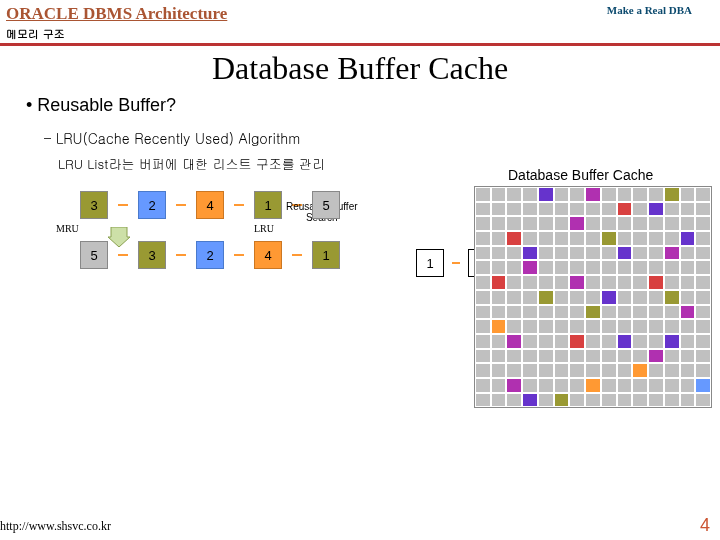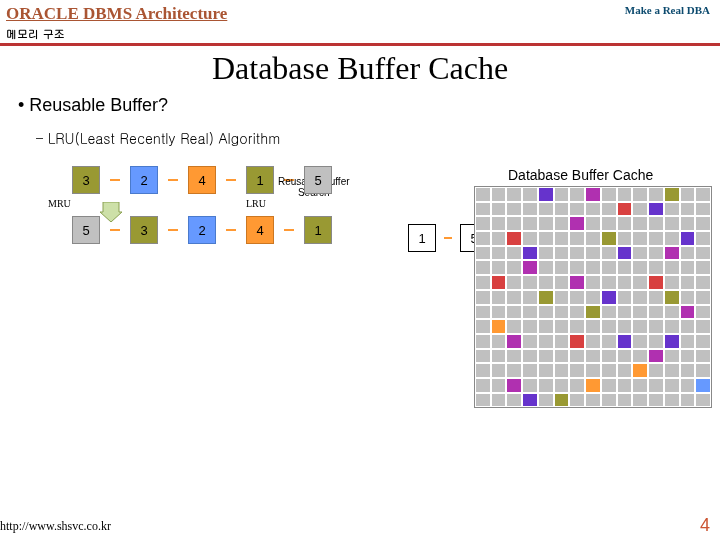--- a/index.html
+++ b/index.html
@@ -1,23 +1,23 @@
 <!DOCTYPE html>
 <html><head>
 <meta charset="utf-8">
 <style>
   * { margin: 0; padding: 0; box-sizing: border-box; }
   body { width: 720px; height: 540px; background: #fff; font-family: Georgia, "Times New Roman", serif; position: relative; }
-  .header { display: flex; justify-content: space-between; padding: 4px 10px 0 6px; }
+  .header { display: flex; justify-content: space-between; padding: 4px 28px 0 6px; }
   .header-left { color: #aa5533; font-size: 17px; font-weight: bold; text-decoration: underline; font-family: Georgia, serif; }
   .header-right { color: #0c4a6e; font-size: 11px; font-weight: bold; font-family: "Times New Roman", serif; }
   .subhead { color: #000; font-size: 11px; font-weight: bold; padding: 2px 0 2px 6px; font-family: Gulim, Arial, sans-serif; }
   .hr { height: 3px; background: #b33; margin: 0 0 4px 0; }
   .title { text-align: center; font-size: 32px; font-family: Georgia, serif; margin: 2px 0 8px 0; }
-  .content { padding: 0 12px 0 18px; }
+  .content { padding: 0 12px 0 26px; }
   .bullet { font-size: 18px; font-family: Verdana, Arial, sans-serif; margin-bottom: 12px; }
   .sub1 { font-size: 14px; font-family: Gulim, Arial, sans-serif; margin: 10px 0 6px 18px; }
   .sub1a { font-size: 13px; font-family: Gulim, Arial, sans-serif; margin: 6px 0 6px 32px; }
   .sub2 { font-size: 14px; font-family: Gulim, Arial, sans-serif; margin: 14px 0 6px 18px; }
   .sub2a { font-size: 13px; font-family: Gulim, Arial, sans-serif; margin: 6px 0 6px 32px; }
   .dbc-label { position: absolute; left: 508px; top: 167px; font-size: 14px; font-family: Arial, sans-serif; }
   .grid { position: absolute; left: 474px; top: 186px; width: 238px; border: 1px solid #888; background: #888; }
   .grid-row { display: flex; height: 14.7px; }
   .cell { width: 15.9px; height: 14.7px; border: 1px solid #fff; }
   .c-gray { background: #c0c0c0; }
@@ -56,21 +56,22 @@
 <div class="header">
   <div class="header-left">ORACLE DBMS Architecture</div>
   <div class="header-right">Make a Real DBA</div>
 </div>
 <div class="subhead">메모리 구조</div>
 <div class="hr"></div>
 <div class="title">Database Buffer Cache</div>
 
 <div class="content">
   <div class="bullet">• Reusable Buffer?</div>
-  <div class="sub1">– LRU(Least Recently Real) Algorithm</div>
+  <div class="sub1">– LRU(Cache Recently Used) Algorithm</div>
+  <div class="sub2a">LRU List라는 버퍼에 대한 리스트 구조를 관리</div>
 
   <div class="lists">
     <div class="rs-label">Reusable Buffer<br>Search</div>
     <div class="arrow-back">←</div>
 
     <div class="row row1">
       <div class="box b-olive">3</div>
         <div class="link"></div>
       <div class="box b-blue">2</div>
         <div class="link"></div>

